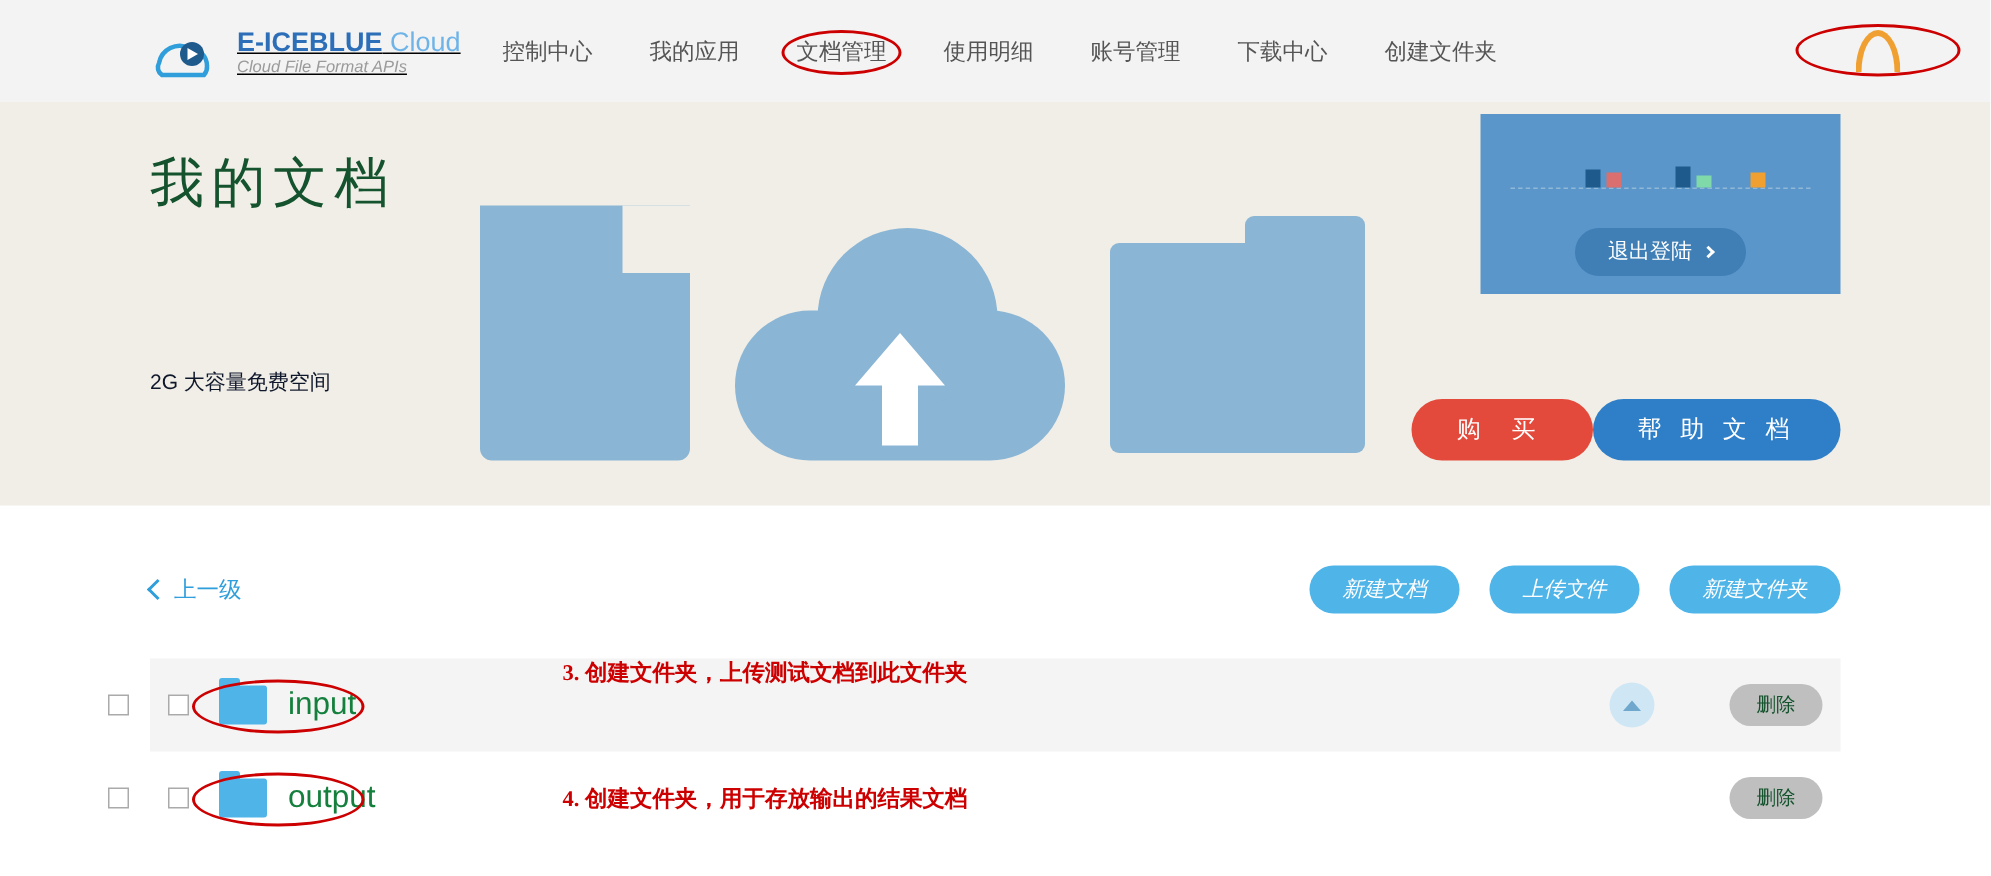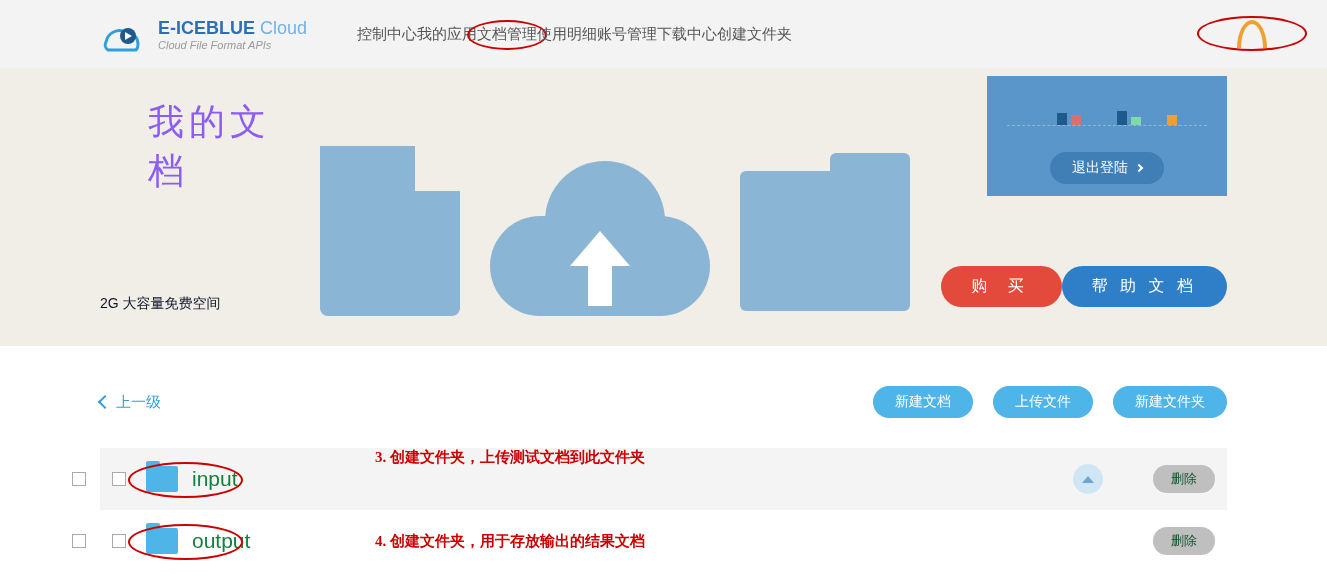--- a/index.html
+++ b/index.html
@@ -1,36 +1,36 @@
 <!DOCTYPE html>
 <html><head>
 <meta charset="utf-8">
 <style>
 * { margin: 0; padding: 0; box-sizing: border-box; }
 body { font-family: "Microsoft YaHei", Arial, sans-serif; background: #fff; width: 1327px; }
 .header { background: #f3f3f3; height: 68px; display: flex; align-items: center; padding: 0 60px 0 100px; }
 .logo-wrap { display: flex; align-items: center; gap: 10px; }
-.logo-text { display: flex; flex-direction: column; }
+.logo-text { display: flex; flex-direction: column; text-decoration: underline; }
 .logo-main { color: #2c6fb8; font-size: 18px; font-weight: bold; }
 .logo-main .cloud-word { color: #6fb4e8; font-weight: normal; }
 .logo-sub { color: #9a9a9a; font-size: 11px; font-style: italic; }
-.nav { display: flex; margin-left: 50px; align-items: center; }
+.nav { display: flex; gap: 38px; margin-left: 28px; align-items: center; }
 .nav a { color: #555; text-decoration: none; font-size: 15px; position: relative; }
 .user-icon { margin-left: auto; position: relative; }
 .circle-user { width: 30px; height: 28px; border: 4px solid #f0a030; border-bottom: none; border-radius: 50% 50% 0 0 / 100% 100% 0 0; }
 .red-ellipse { position: absolute; border: 2px solid #cc0000; border-radius: 50%; pointer-events: none; }
 .nav-ellipse { width: 80px; height: 30px; top: -5px; left: -10px; }
 .user-ellipse { width: 110px; height: 35px; top: -4px; left: -40px; }
 .annot { color: #cc0000; font-weight: bold; font-size: 15px; font-family: "SimSun", serif; position: absolute; white-space: nowrap; }
 .annot1 { top: 74px; right: 65px; }
 .annot2 { top: 80px; left: 535px; }
 
 .hero { background: #f0eee7; min-height: 245px; display: flex; padding: 0 100px 30px 100px; position: relative; }
 .hero-left { padding-top: 30px; width: 210px; }
-.hero-title { font-size: 36px; color: #8b5cf6; font-weight: normal; letter-spacing: 5px; margin-left: 48px; }
+.hero-title { font-size: 36px; color: #14532d; font-weight: normal; letter-spacing: 5px; }
 .hero-sub { font-size: 14px; color: #0f172a; margin-top: 95px; line-height: 1.8; }
 .hero-icons { display: flex; gap: 30px; align-items: flex-end; margin-left: 10px; margin-top: 25px; }
 .hero-right { margin-left: auto; display: flex; flex-direction: column; align-items: flex-end; }
 .panel-blue { background: #5a96c9; width: 240px; height: 120px; margin-top: 8px; display: flex; flex-direction: column; align-items: center; justify-content: flex-end; padding-bottom: 12px; position: relative; }
 .logout-btn { background: #3f7fb6; color: #fff; border-radius: 18px; padding: 7px 22px; font-size: 14px; display: inline-flex; align-items: center; gap: 8px; }
 .chart-bars { position: absolute; top: 20px; left: 20px; right: 20px; height: 30px; border-bottom: 1px dashed #8fb8d8; }
 .chart-bars span { position: absolute; bottom: 0; width: 10px; }
 .bar1 { left: 50px; height: 12px; background: #1f5a8c; }
 .bar2 { left: 64px; height: 10px; background: #d96f6f; }
 .bar3 { left: 110px; height: 14px; background: #1f5a8c; }
@@ -38,21 +38,21 @@
 .bar5 { left: 160px; height: 10px; background: #f0a030; }
 .hero-btns { display: flex; margin-top: 70px; }
 .btn { border-radius: 22px; padding: 10px 30px; color: #fff; font-size: 16px; text-align: center; letter-spacing: 8px; }
 .btn-red { background: #e34a3b; }
 .btn-blue { background: #2f7fc8; }
 
 .file-section { padding: 40px 100px 0 100px; }
 .file-bar { display: flex; align-items: center; margin-bottom: 30px; }
 .back-link { color: #2f9edb; font-size: 15px; display: inline-flex; align-items: center; gap: 6px; }
 .pill-btns { margin-left: auto; display: flex; gap: 20px; }
-.pill { background: #4fb4e8; color: #fff; border-radius: 18px; padding: 7px 22px; font-size: 14px; }
+.pill { background: #4fb4e8; color: #fff; border-radius: 18px; padding: 7px 22px; font-size: 14px; font-style: italic; }
 .file-row { display: flex; align-items: center; height: 62px; padding: 0 12px; position: relative; }
 .file-row.gray { background: #f4f4f4; }
 .chk { width: 14px; height: 14px; border: 1px solid #aaa; background: #fff; }
 .folder-ico { width: 32px; height: 26px; background: #4fb4e8; border-radius: 2px; margin: 0 14px 0 20px; position: relative; }
 .folder-ico::before { content: ""; position: absolute; top: -5px; left: 0; width: 14px; height: 6px; background: #4fb4e8; border-radius: 2px 2px 0 0; }
 .file-name { color: #15803d; font-size: 21px; }
 .row-ellipse { position: absolute; border: 2px solid #cc0000; border-radius: 50%; width: 115px; height: 36px; left: 28px; top: 14px; pointer-events: none; }
 .row-annot { color: #cc0000; font-weight: bold; font-size: 15px; font-family: "SimSun", serif; position: absolute; left: 275px; }
 .del-btn { background: #bfbfbf; color: #14532d; border-radius: 14px; padding: 5px 18px; font-size: 13px; margin-left: auto; }
 .scroll-btn { width: 30px; height: 30px; background: #cfe6f5; border-radius: 50%; display: flex; align-items: center; justify-content: center; color: #6fa8cc; margin-left: 18px; position: absolute; right: 124px; }

